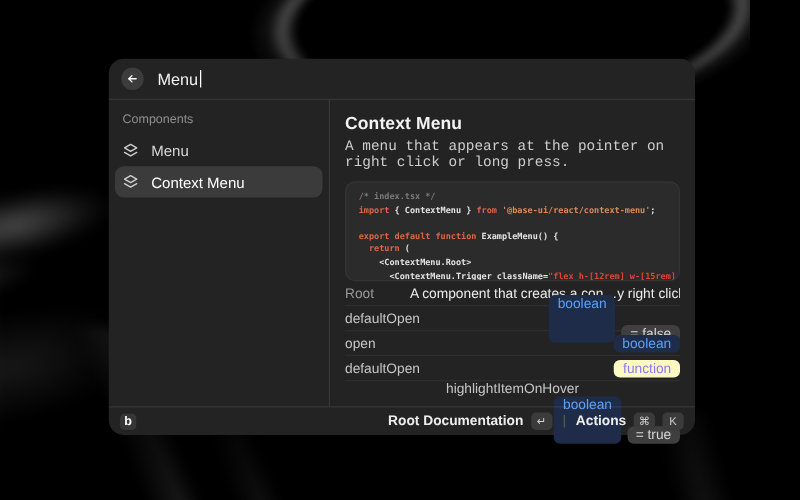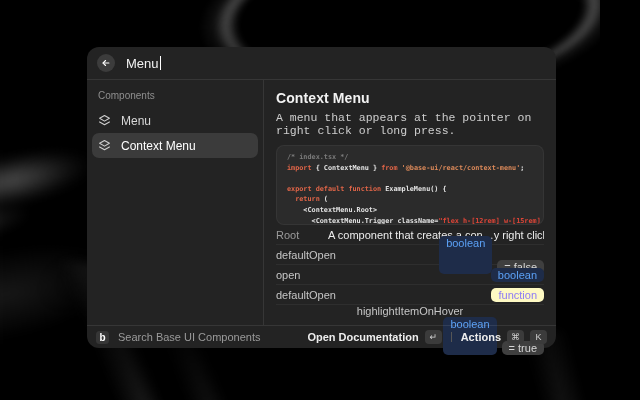--- a/index.html
+++ b/index.html
@@ -165,23 +165,22 @@
                 <span class="badge blue">boolean</span>
                 <span class="badge default">= true</span>
               </span>
             </div>
           </div>
       </section>
     </div>
 
     <div class="footer">
       <span class="logo">b</span>
-      <span class="footer-hint">Search Base UI Components</span>
       <div class="footer-right">
-        <span class="footer-action">Open Documentation</span>
+        <span class="footer-action">Root Documentation</span>
         <kbd>↵</kbd>
         <span class="vsep"></span>
         <span class="footer-action">Actions</span>
         <kbd>⌘</kbd>
         <kbd>K</kbd>
       </div>
     </div>
 
   </div>
 </div>

